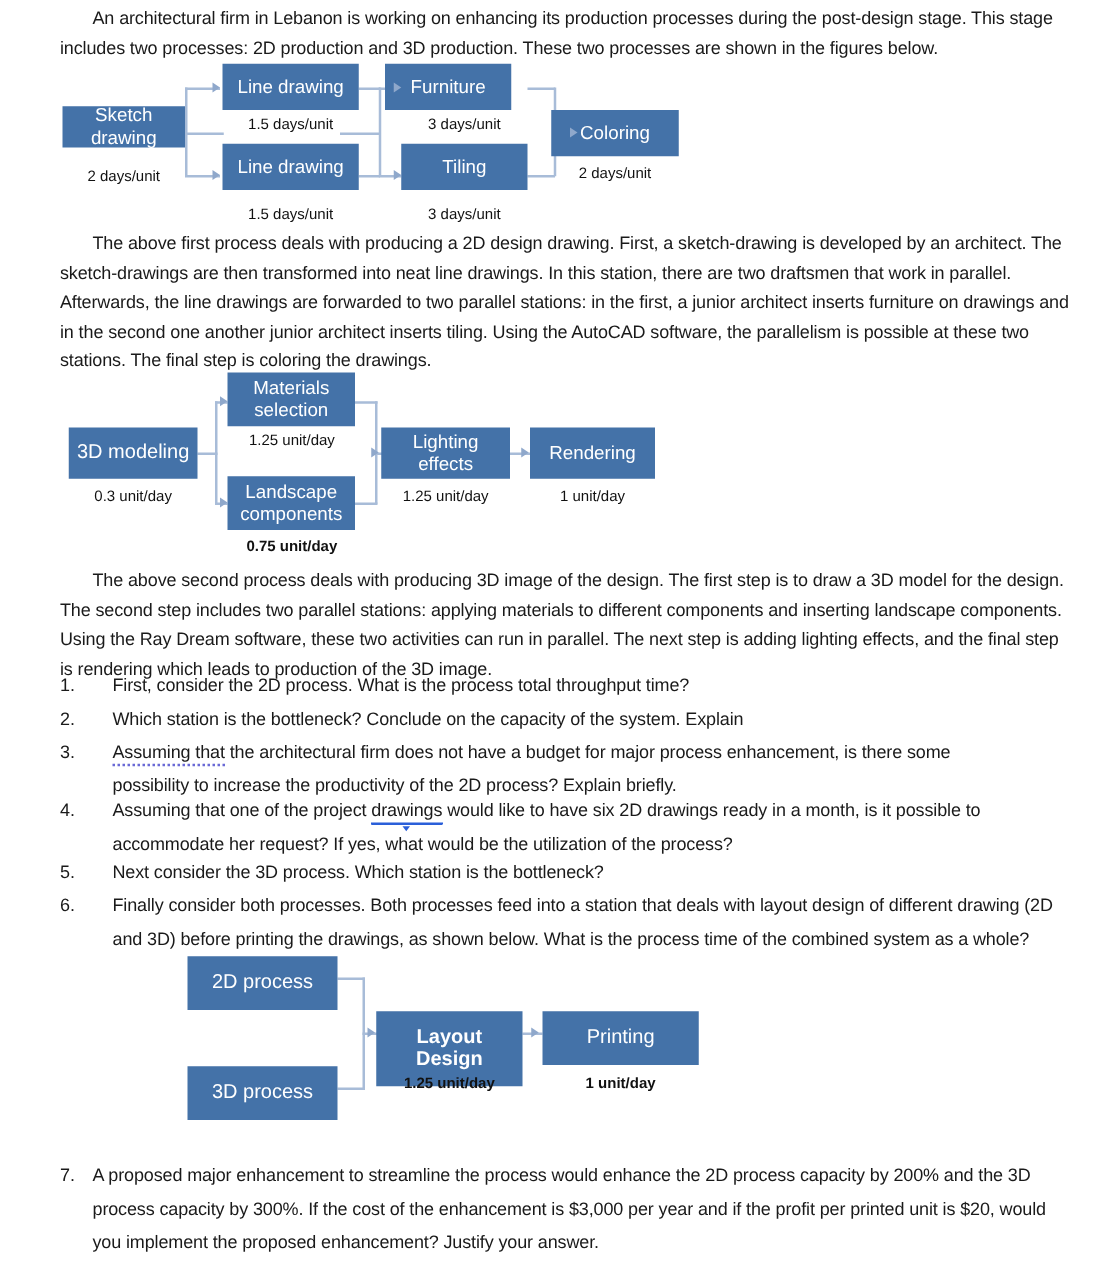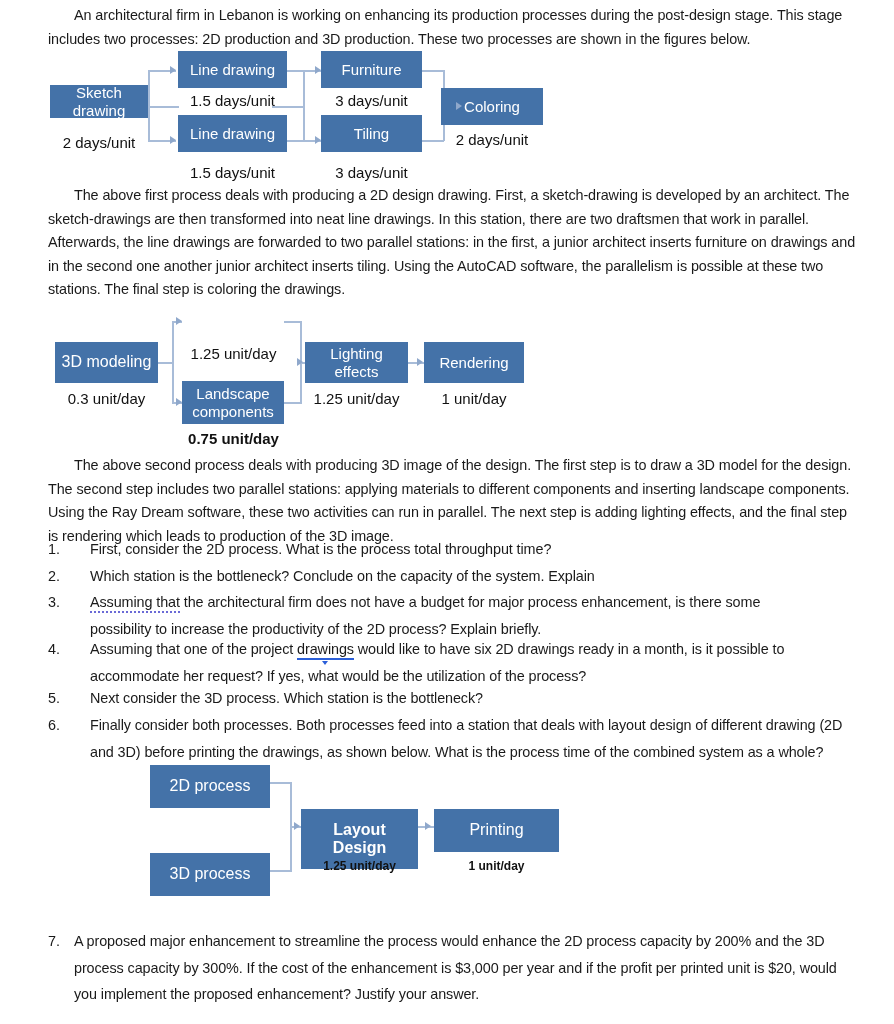--- a/index.html
+++ b/index.html
@@ -81,21 +81,21 @@
     text-align: center;
     font-size: 15px;
     line-height: 17.5px;
     box-sizing: border-box;
     padding: 2px 4px;
     z-index: 2;
   }
   .node.big { font-size: 16px; line-height: 18.5px; }
   .cap {
     position: absolute;
-    font-size: 15px;
+    font-size: 12px;
     color: #111111;
     text-align: center;
     white-space: nowrap;
     z-index: 3;
   }
   .cap.bold { font-weight: bold; font-size: 12px; }
 
   .ln {
     position: absolute;
     background: #a8bcd8;
@@ -150,21 +150,21 @@
   <div class="node" style="left:178px; top:5px; width:109px; height:37px;">
     <span>Line drawing</span>
   </div>
   <div class="cap" style="left:178px; top:46px; width:109px;">1.5 days/unit</div>
 
   <div class="node" style="left:178px; top:69px; width:109px; height:37px;">
     <span>Line drawing</span>
   </div>
   <div class="cap" style="left:178px; top:118px; width:109px;">1.5 days/unit</div>
 
-  <div class="node" style="left:321px; top:5px; width:101px; height:37px;">
+  <div class="node" style="left:308px; top:5px; width:101px; height:37px;">
     <span>Furniture</span>
   </div>
   <div class="cap" style="left:321px; top:46px; width:101px;">3 days/unit</div>
 
   <div class="node" style="left:321px; top:69px; width:101px; height:37px;">
     <span>Tiling</span>
   </div>
   <div class="cap" style="left:321px; top:118px; width:101px;">3 days/unit</div>
 
   <div class="node" style="left:441px; top:42px; width:102px; height:37px;">
@@ -191,20 +191,23 @@
   <div class="arrow" style="left:297px; top:62px;"></div>
 
   <div class="ln h" style="left:408px; top:66px; width:16px;"></div>
   <div class="arrow" style="left:417px; top:62px;"></div>
 
   <div class="node big" style="left:55px; top:46px; width:103px; height:41px;">
     <span>3D modeling</span>
   </div>
   <div class="cap" style="left:50px; top:94px; width:113px;">0.3 unit/day</div>
 
+  <div class="node" style="left:182px; top:2px; width:102px; height:43px;">
+    <span>Materials selection</span>
+  </div>
   <div class="cap" style="left:177px; top:49px; width:113px;">1.25 unit/day</div>
 
   <div class="node" style="left:182px; top:85px; width:102px; height:43px;">
     <span>Landscape components</span>
   </div>
   <div class="cap" style="left:177px; top:134px; width:113px;font-weight:bold;">0.75 unit/day</div>
 
   <div class="node" style="left:305px; top:46px; width:103px; height:41px;">
     <span>Lighting effects</span>
   </div>

